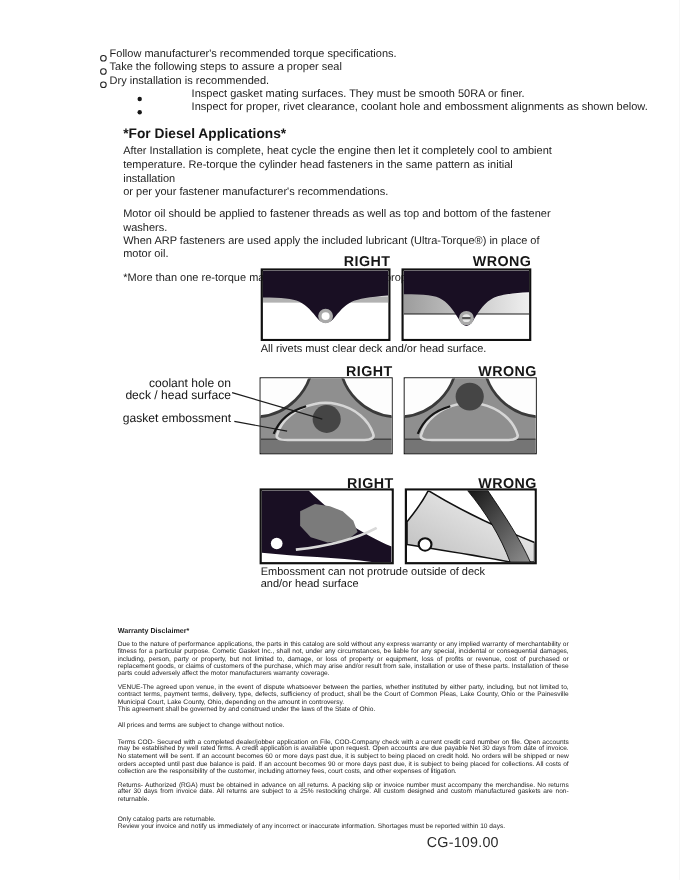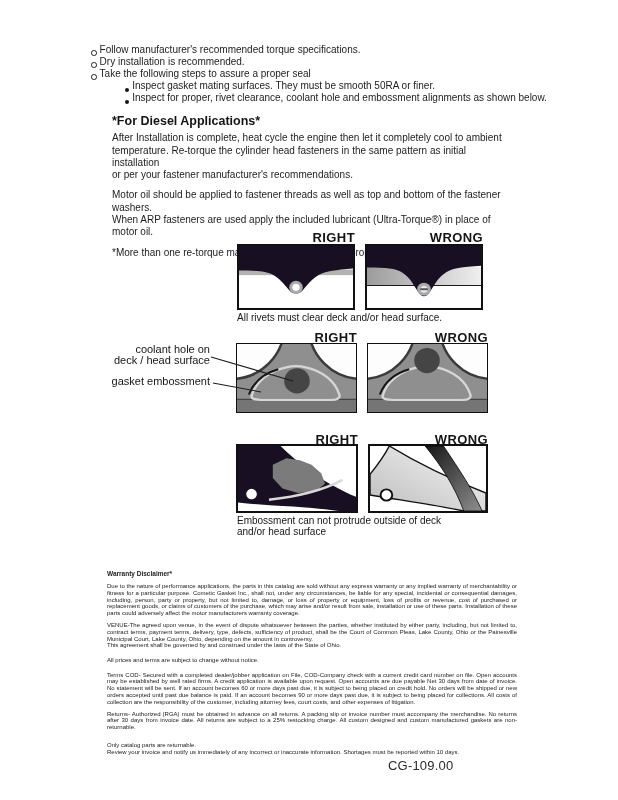--- a/index.html
+++ b/index.html
@@ -8,21 +8,21 @@
     font-family:"Liberation Sans", sans-serif;color:#1c1c1c;overflow:hidden;
   }
   
   .title-wrap{position:absolute;left:110px;top:26px;}
   .title-wrap h1{
     margin:0;font-size:13.5px;font-weight:bold;letter-spacing:-0.1px;
     border-bottom:1.6px solid #151515;padding-bottom:2px;display:inline-block;color:#151515;
   }
   .tips{position:absolute;left:91px;top:44px;font-size:10px;line-height:12px;}
   .b-row,.s-row{display:flex;align-items:flex-end;}
-  .s-row{padding-left:34px;}
+  .s-row{padding-left:34px;gap:42px;}
   .o-marker{width:3.6px;height:3.6px;border:1px solid #222;border-radius:50%;margin:3.6px 3px 0 0;flex:0 0 auto;}
   .f-marker{width:4.2px;height:4.2px;background:#161616;border-radius:50%;margin:3.6px 3px 0 0;flex:0 0 auto;}
   
   .diesel{position:absolute;left:112px;top:115px;width:400px;font-size:10px;line-height:12.3px;}
   .diesel h2{margin:0 0 5px 0;font-size:12.5px;font-weight:bold;color:#151515;}
   .diesel p{margin:0 0 8px 0;}
   .pre{white-space:pre-line;}
   
   .dg-label{position:absolute;font-size:13px;letter-spacing:.4px;color:#151515;text-align:right;font-weight:bold;}
   .cap{position:absolute;font-size:10px;line-height:11px;color:#161616;}
@@ -63,25 +63,25 @@
 <div class="page">
 
 
   <div class="tips">
     <div class="b-row">
       <span class="o-marker"></span>
       <span>Follow manufacturer's recommended torque specifications.</span>
     </div>
     <div class="b-row">
       <span class="o-marker"></span>
-      <span>Dry installation is recommended.</span>
+      <span>Take the following steps to assure a proper seal</span>
     </div>
     <div class="b-row">
       <span class="o-marker"></span>
-      <span>Take the following steps to assure a proper seal</span>
+      <span>Dry installation is recommended.</span>
     </div>
     <div class="s-row">
       <span class="f-marker"></span>
       <span>Inspect gasket mating surfaces.  They must be smooth 50RA or finer.</span>
     </div>
     <div class="s-row">
       <span class="f-marker"></span>
       <span>Inspect for proper, rivet clearance, coolant hole and embossment alignments as shown below.</span>
     </div>
   </div>

